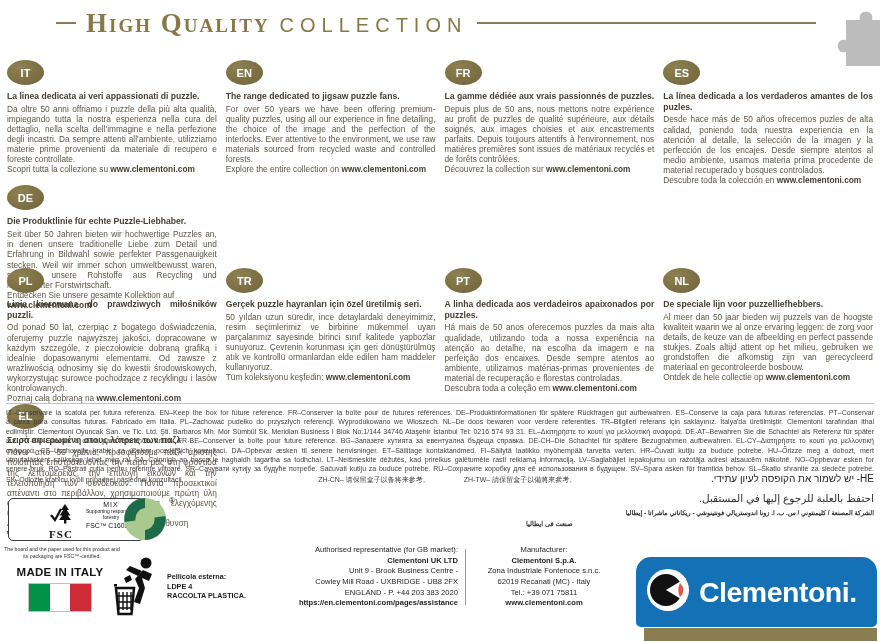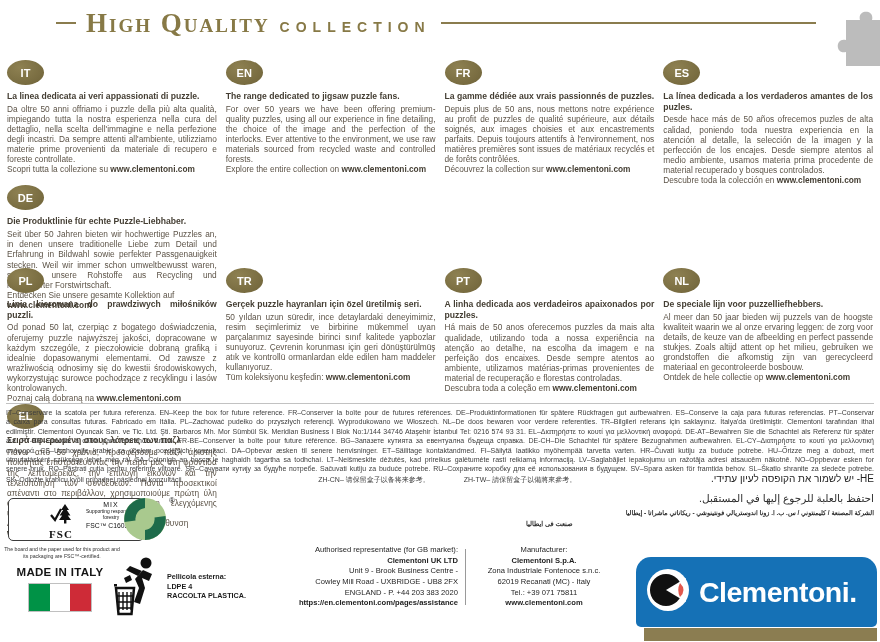--- a/index.html
+++ b/index.html
@@ -5,21 +5,21 @@
   html,body{margin:0;padding:0;}
   body{
     width:880px;height:642px;position:relative;background:#fff;
     font-family:"Liberation Sans", sans-serif;overflow:hidden;color:#5c5347;
   }
   
   .header{position:absolute;top:0;left:0;right:16px;height:46px;display:flex;align-items:center;text-align:right;}
   .hdr-dash{width:20px;border-top:2px solid #8a7c4e;margin-left:56px;}
   .hdr-title{margin:0 10px;color:#877946;white-space:nowrap;display:flex;align-items:baseline;gap:10px;}
   .t1{font-family:"Liberation Serif", serif;font-variant:small-caps;font-size:27px;letter-spacing:2px;font-weight:600;}
-  .t2{font-family:"Liberation Sans", sans-serif;font-size:14px;font-weight:bold;letter-spacing:6px;}
+  .t2{font-family:"Liberation Sans", sans-serif;font-size:20px;font-weight:normal;letter-spacing:6px;}
   .hdr-rule{flex:1;border-top:2px solid #8a7c4e;margin-right:48px;}
   .puzzle{position:absolute;right:0;top:8px;}
   
   .lang-grid{position:absolute;left:7px;right:7px;display:grid;grid-template-columns:repeat(4,1fr);column-gap:9px;}
   .row1{top:60px;}
   .row2{top:229px;margin-top:39px;}
   .badge{
     width:37px;height:25px;border-radius:50%;
     background:radial-gradient(ellipse at 35% 30%, #8e8152, #6e6238);
     color:#fff;font-weight:bold;font-size:11px;

